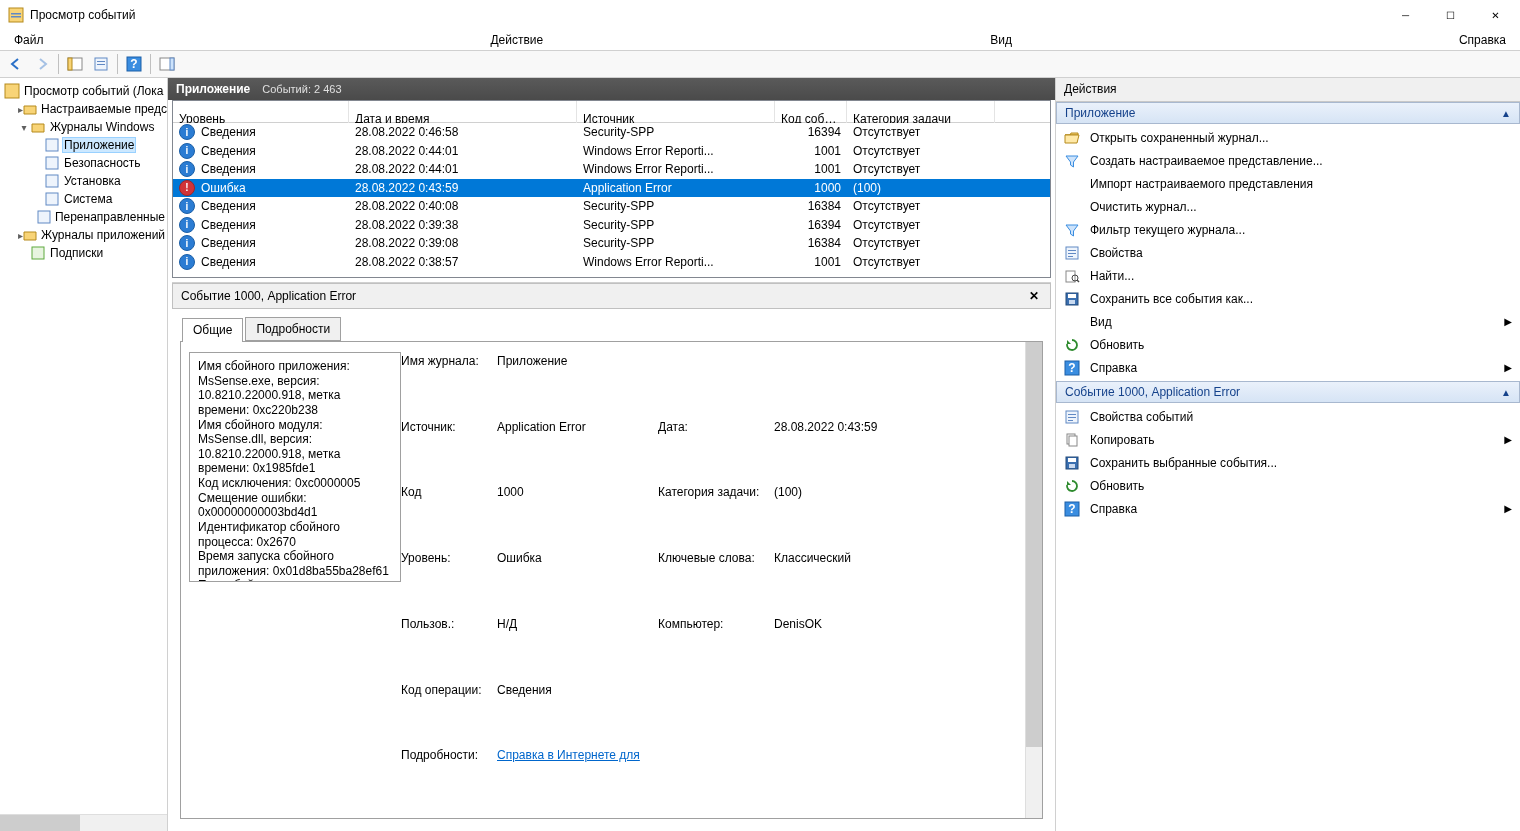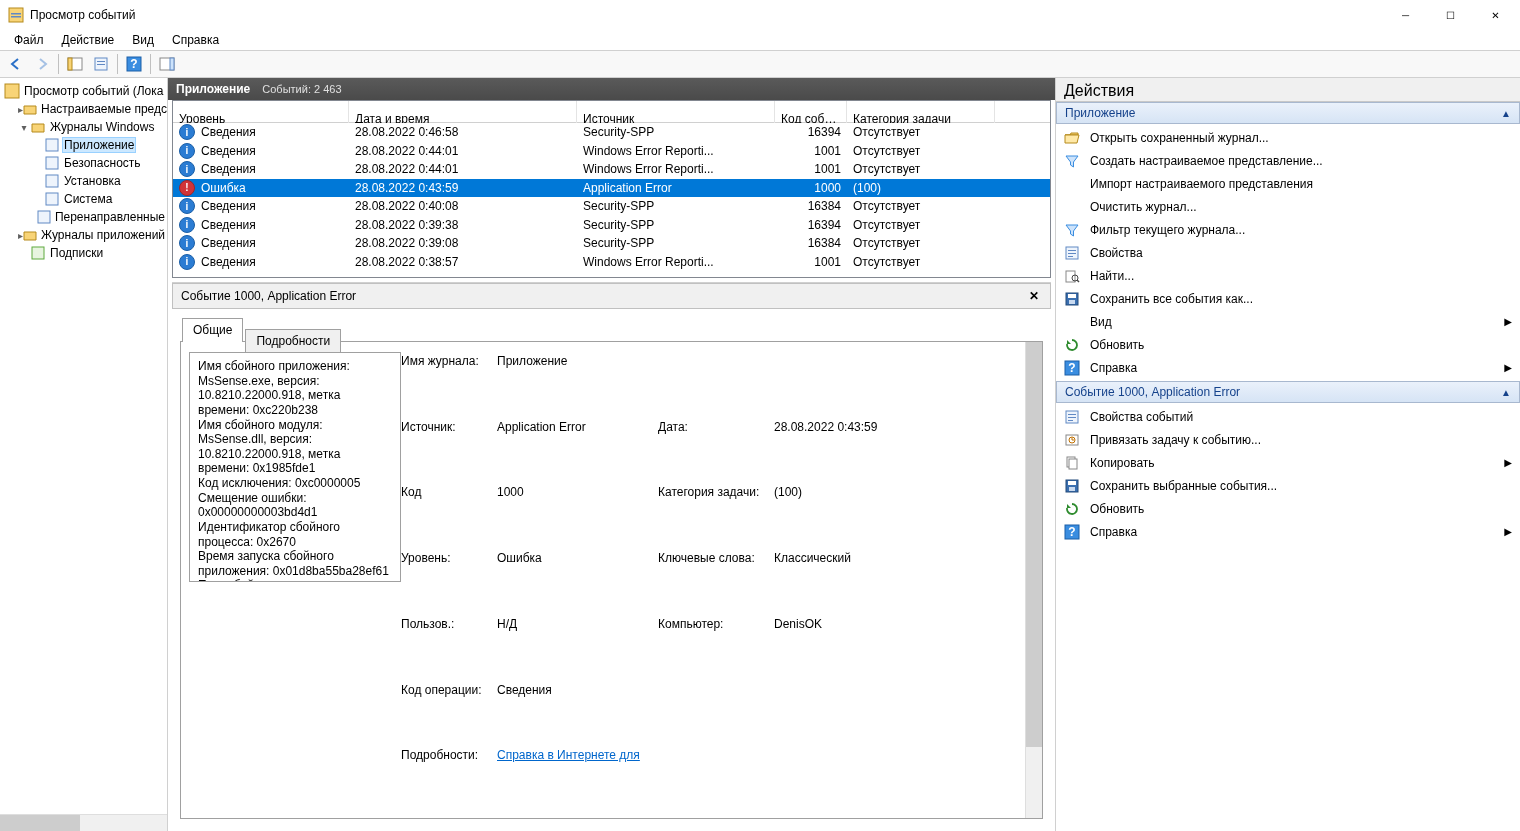--- a/index.html
+++ b/index.html
@@ -4,21 +4,21 @@
 <style>
 * { box-sizing: border-box; margin: 0; padding: 0; font-family: "Segoe UI", Tahoma, sans-serif; font-size: 12px; }
 body { background: #fff; color: #000; overflow: hidden; width: 1520px; height: 831px; }
 
 .titlebar { height: 30px; display: flex; align-items: center; padding: 0 2px; background: #fff; }
 .titlebar .app-icon { width: 16px; height: 16px; margin: 0 6px; display:inline-block;}
 .titlebar .title { flex:1; font-size: 12px; }
 .titlebar .win-controls { display:flex; }
 .titlebar .win-btn { width: 45px; height: 30px; display:flex; align-items:center; justify-content:center; font-family: "Segoe UI Symbol", sans-serif; font-size: 10px; }
 
-.menubar { height: 20px; background:#fff; padding: 0 6px; display:flex; gap: 2px; align-items:center; border-bottom: 0; }
+.menubar { height: 20px; background:#fff; padding: 0 6px; display:flex; gap: 2px; align-items:center; border-bottom: 0; justify-content: space-between; }
 .menubar .menu-item { padding: 2px 8px; }
 
 .toolbar { height: 28px; border-top:1px solid #d0d0d0; border-bottom:1px solid #d0d0d0; background:#f8f8f8; display:flex; align-items:center; padding: 0 4px; gap:2px;}
 .toolbar .tbtn { width:24px; height:22px; display:flex; align-items:center; justify-content:center; border:1px solid transparent; }
 .toolbar .sep { width:1px; height:20px; background:#c0c0c0; margin:0 2px; }
 
 .workspace { display:flex; height: calc(831px - 30px - 20px - 28px); }
 .tree-pane { width: 168px; border-right: 1px solid #d0d0d0; overflow:hidden; background:#fff; padding-top:4px; position:relative;}
 .tree-pane .scroll-x { position:absolute; bottom:0; left:0; right:0; height:17px; background:#f0f0f0; border-top:1px solid #dedede; }
 .tree-pane .scroll-x .thumb { position:absolute; left:0; top:0; height:100%; width:80px; background:#cdcdcd; }
@@ -54,33 +54,33 @@
 .event-list .lvl-icon { width:16px; height:16px; border-radius:50%; display:inline-flex; align-items:center; justify-content:center; margin-right:6px; font-size:10px; font-weight:bold;}
 .lvl-info { background:#2b7cd3; color:#fff; border:1px solid #1b5fa7;}
 .lvl-error { background:#d13438; color:#fff; border:1px solid #a02427;}
 
 .detail-pane { flex:1; margin:0 4px 4px 4px; border-top: 1px solid #d0d0d0; display:flex; flex-direction:column; min-height:0;}
 .detail-title { height:26px; background:#f0f0f0; border:1px solid #c0c0c0; display:flex; align-items:center; justify-content:space-between; padding:0 8px; }
 .detail-title .close { width:16px; height:16px; display:flex; align-items:center;justify-content:center; font-weight:bold; }
 
 .tabs { display:flex; margin-top:8px; padding-left:10px; position:relative; z-index:2;}
 .tab { padding:4px 10px; border:1px solid #a0a0a0; background:#fff; border-bottom:none; margin-right:2px; position:relative; top:1px;}
-.tab.inactive { background:#f0f0f0; border-bottom:1px solid #a0a0a0; top:12px;}
+.tab.inactive { background:#f0f0f0; border-bottom:1px solid #a0a0a0; top:0;}
 
 .detail-body { flex:1; border:1px solid #a0a0a0; margin:0 8px 8px 8px; padding:10px 8px; display:flex; flex-direction:row; overflow:hidden; position:relative; z-index:1;}
 .detail-text-box { border:1px solid #a0a0a0; padding:6px 8px; height:230px; overflow:auto; font-size:12px; line-height:1.22; white-space:pre-wrap;}
 .detail-grid { margin-top:2px; display:grid; grid-template-columns: 90px 155px 110px 260px; row-gap:6px; column-gap:6px; font-size:12px;}
 .detail-grid .lbl { color:#000;}
 .detail-grid a { color:#0066cc; text-decoration:underline;}
 .detail-scroll-y { position:absolute; right:0; top:0; bottom:0; width:17px; background:#f0f0f0; border-left:1px solid #dedede;}
 .detail-scroll-y .thumb { position:absolute; left:0; top:0; width:100%; height:85%; background:#cdcdcd;}
 
 
 .actions-pane { width:465px; border-left:1px solid #d0d0d0; display:flex; flex-direction:column; background:#fff;}
-.actions-pane .header { height:24px; background:#f0f0f0; border-bottom:1px solid #c8c8c8; padding:4px 8px; font-size:16px;}
+.actions-pane .header { height:24px; background:#f0f0f0; border-bottom:1px solid #c8c8c8; padding:4px 8px; font-size:12px;}
 .actions-pane .section-hdr { background: linear-gradient(#eaf1fb, #d6e4f5); border:1px solid #a8b8cf; height:22px; display:flex; align-items:center; justify-content:space-between; padding:0 8px; color:#15428b; font-size:12px;}
 .actions-pane .section-hdr .chev { font-size:10px; color:#15428b;}
 .actions-pane .action-list { padding:2px 0;}
 .actions-pane .action-item { height:23px; display:flex; align-items:center; padding:0 8px; gap:10px;}
 .actions-pane .aicon { width:16px; height:16px; display:inline-flex; align-items:center; justify-content:center;}
 .actions-pane .alabel { flex:1; }
 .actions-pane .submenu-arrow { font-size:10px;}
 
 .svg-folder { fill:#f8d477; stroke:#b58a1c; }
 .svg-log { fill:#eef4fc; stroke:#6189c4; }
@@ -518,31 +518,20 @@
               <rect x="4" y="5" width="8" height="1" fill="#6189c4"></rect>
               <rect x="4" y="8" width="8" height="1" fill="#6189c4"></rect>
               <rect x="4" y="11" width="5" height="1" fill="#6189c4"></rect>
             </svg>
           </span>
           <span class="alabel">Свойства событий</span>
         </div>
         <div class="action-item">
           <span class="aicon">
             <svg width="16" height="16">
-              <rect x="2" y="3" width="12" height="10" fill="#fff" stroke="#888"></rect>
-              <circle cx="8" cy="8" r="3" fill="none" stroke="#c07000"></circle>
-              <line x1="8" y1="8" x2="8" y2="5.5" stroke="#c07000"></line>
-              <line x1="8" y1="8" x2="10" y2="8" stroke="#c07000"></line>
-            </svg>
-          </span>
-          <span class="alabel">Привязать задачу к событию...</span>
-        </div>
-        <div class="action-item">
-          <span class="aicon">
-            <svg width="16" height="16">
               <rect x="3" y="2" width="8" height="10" fill="#fff" stroke="#888"></rect>
               <rect x="5" y="4" width="8" height="10" fill="#fff" stroke="#888"></rect>
             </svg>
           </span>
           <span class="alabel">Копировать</span>
           <span class="submenu-arrow">▶</span>
         </div>
         <div class="action-item">
           <span class="aicon">
             <svg width="16" height="16">

